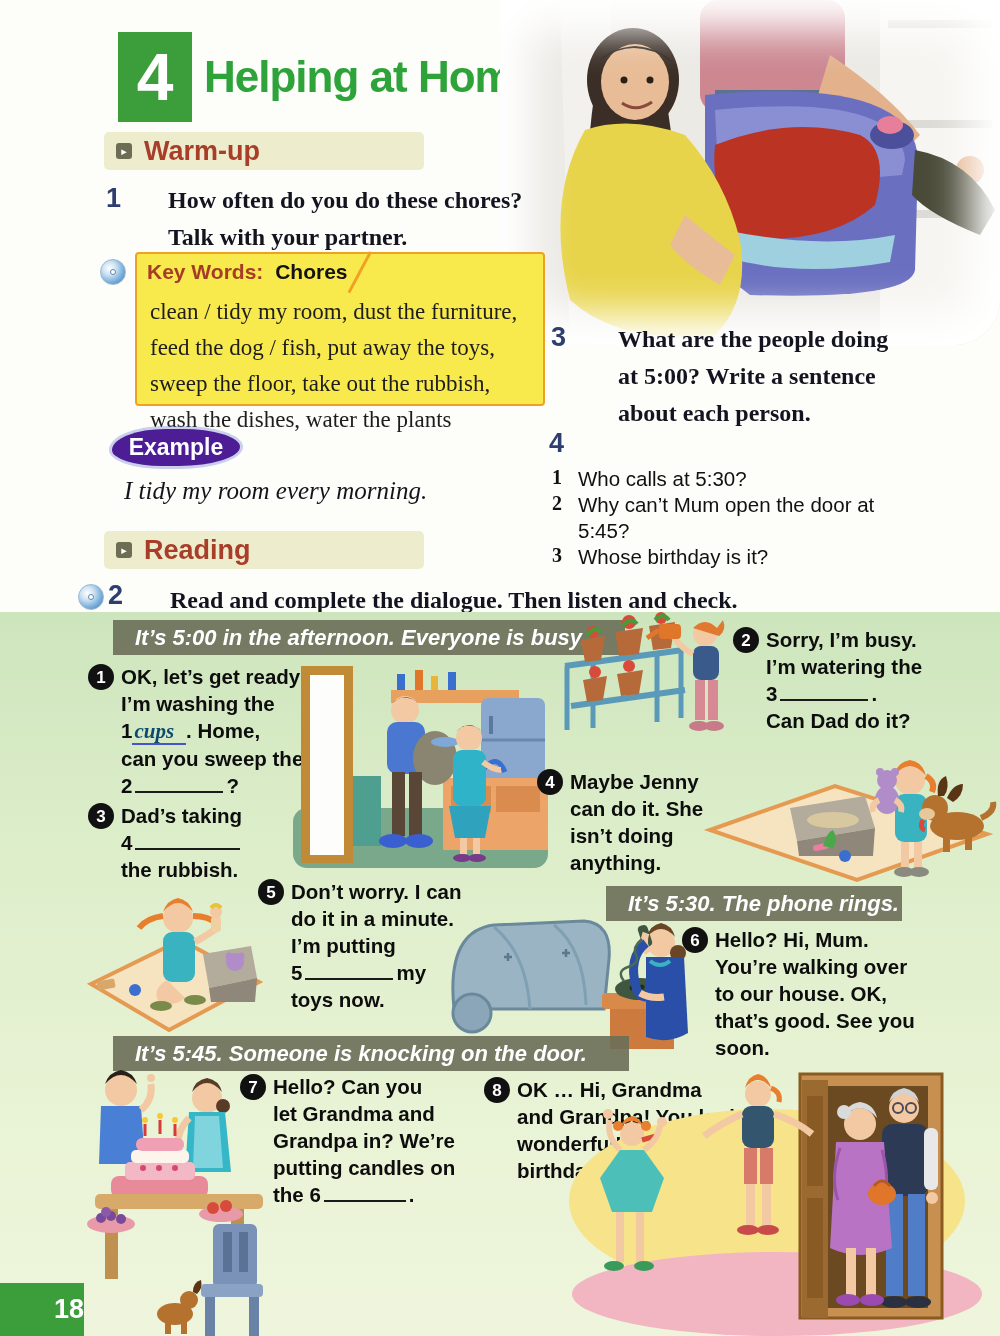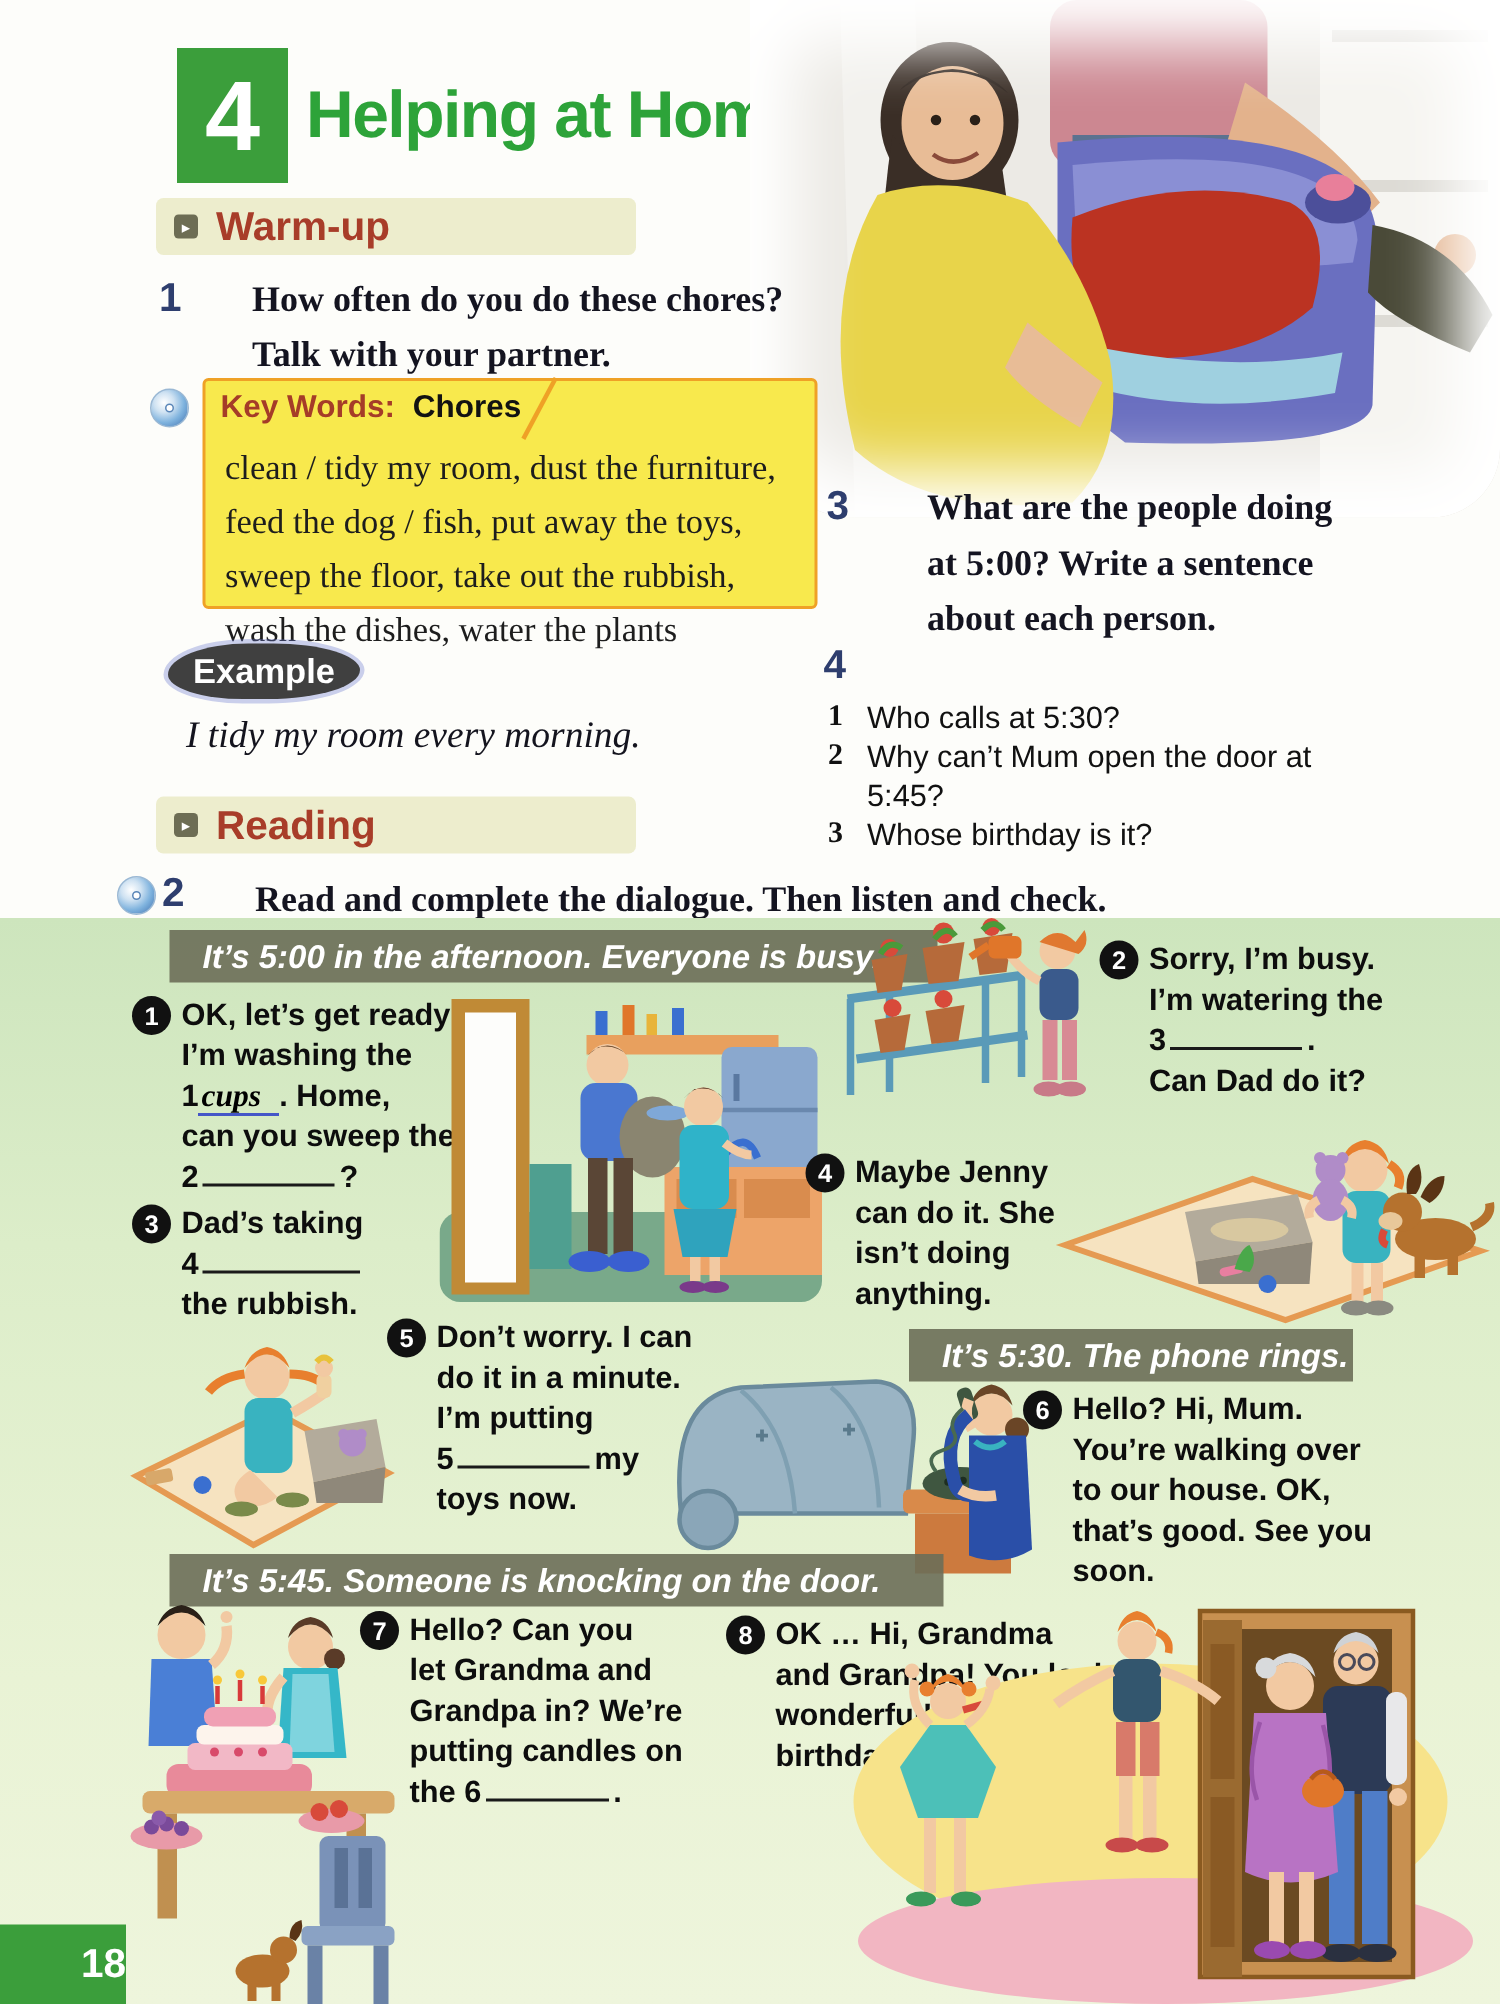--- a/index.html
+++ b/index.html
@@ -36,21 +36,21 @@
   .kwbox{position:absolute;left:135px;top:252px;width:410px;height:154px;background:#f8e94d;
     border:2.5px solid #efa126;border-radius:4px;box-sizing:border-box;}
   .kwtab{position:absolute;left:10px;top:6px;font-size:21px;font-weight:700;}
   .kwlabel{color:#a53c28;}
   .kwtopic{color:#121212;margin-left:6px;}
   .kwslant{position:absolute;left:232px;top:-2px;width:3px;height:46px;background:#efa126;transform:rotate(28deg);transform-origin:top center;}
   .kwbody{position:absolute;left:13px;top:40px;font-family:"Liberation Serif",serif;font-size:23px;
     line-height:36px;color:#1d1d1d;white-space:nowrap;}
 
   
-  .example-blob{position:absolute;left:112px;top:429px;width:128px;height:37px;background:#404040;
+  .example-blob{position:absolute;left:112px;top:429px;width:128px;height:37px;background:#4c1d95;
     border-radius:48% 52% 55% 45% / 65% 55% 60% 50%;box-shadow:0 0 0 3px rgba(107,121,207,.35);
     display:flex;align-items:center;justify-content:center;color:#fff;font-size:23px;font-weight:700;}
   .example-sentence{position:absolute;left:124px;top:477px;font-family:"Liberation Serif",serif;
     font-style:italic;font-size:25px;color:#14141e;}
 
   
   .qrow{display:flex;}
   .qnum{width:26px;font-family:"Liberation Serif",serif;font-weight:700;font-size:20px;color:#111;flex:none;}
   .qtext{font-size:20.5px;line-height:26px;color:#111;}
 
@@ -59,21 +59,21 @@
     background:linear-gradient(180deg,#cde5bd 0%,#dcedc9 30%,#e9f3d5 70%,#eef5dc 100%);}
   .banner{position:absolute;height:35px;background:rgba(108,110,88,.9);color:#fff;
     font-size:22px;font-weight:700;font-style:italic;line-height:35px;padding-left:22px;box-sizing:border-box;white-space:nowrap;}
   .speech{position:absolute;font-size:20.5px;line-height:27px;font-weight:700;color:#0d0d0d;}
   .snum{position:absolute;left:0;top:1px;width:26px;height:26px;background:#111;border-radius:50%;
     color:#fff;font-size:17px;font-weight:700;display:flex;align-items:center;justify-content:center;}
   .stext{margin-left:33px;}
   .stext div{white-space:nowrap;}
   .blank{display:inline-block;width:88px;border-bottom:2.5px solid #1a1a1a;height:14px;margin:0 3px;}
   .blank.w105{width:105px;} .blank.w82{width:82px;}
-  .answer{font-family:"Liberation Serif",serif;font-style:italic;color:#000000;
+  .answer{font-family:"Liberation Serif",serif;font-style:italic;color:#0c4a6e;
     border-bottom:2px solid #4456c8;padding:0 12px 0 2px;font-size:21px;}
 
   .pagenum{position:absolute;left:0;top:1283px;width:84px;height:53px;background:#3b9e3b;
     color:#fff;font-size:27px;font-weight:700;display:flex;align-items:center;justify-content:flex-end;
     box-sizing:border-box;}
 
   .illus{position:absolute;}
 </style>
 </head>
 <body>

